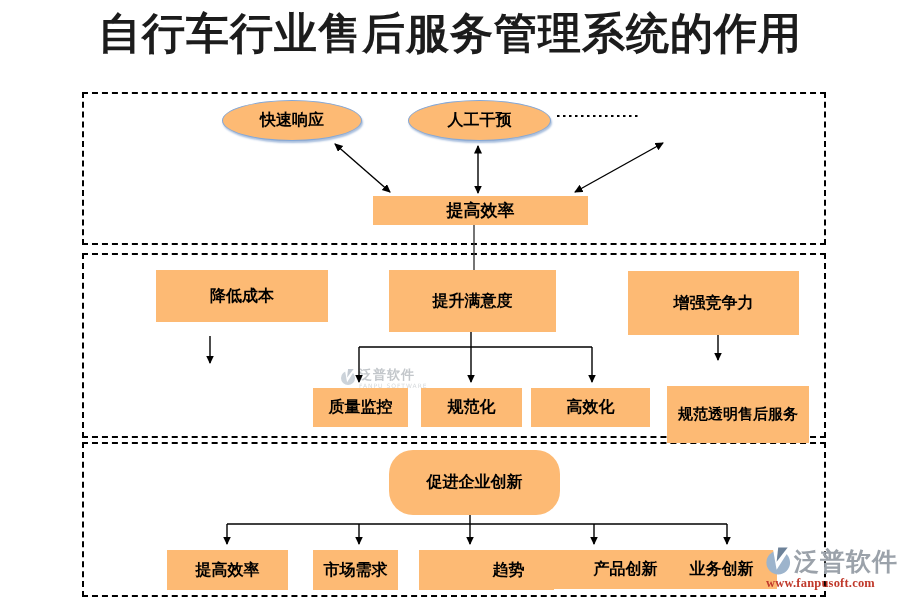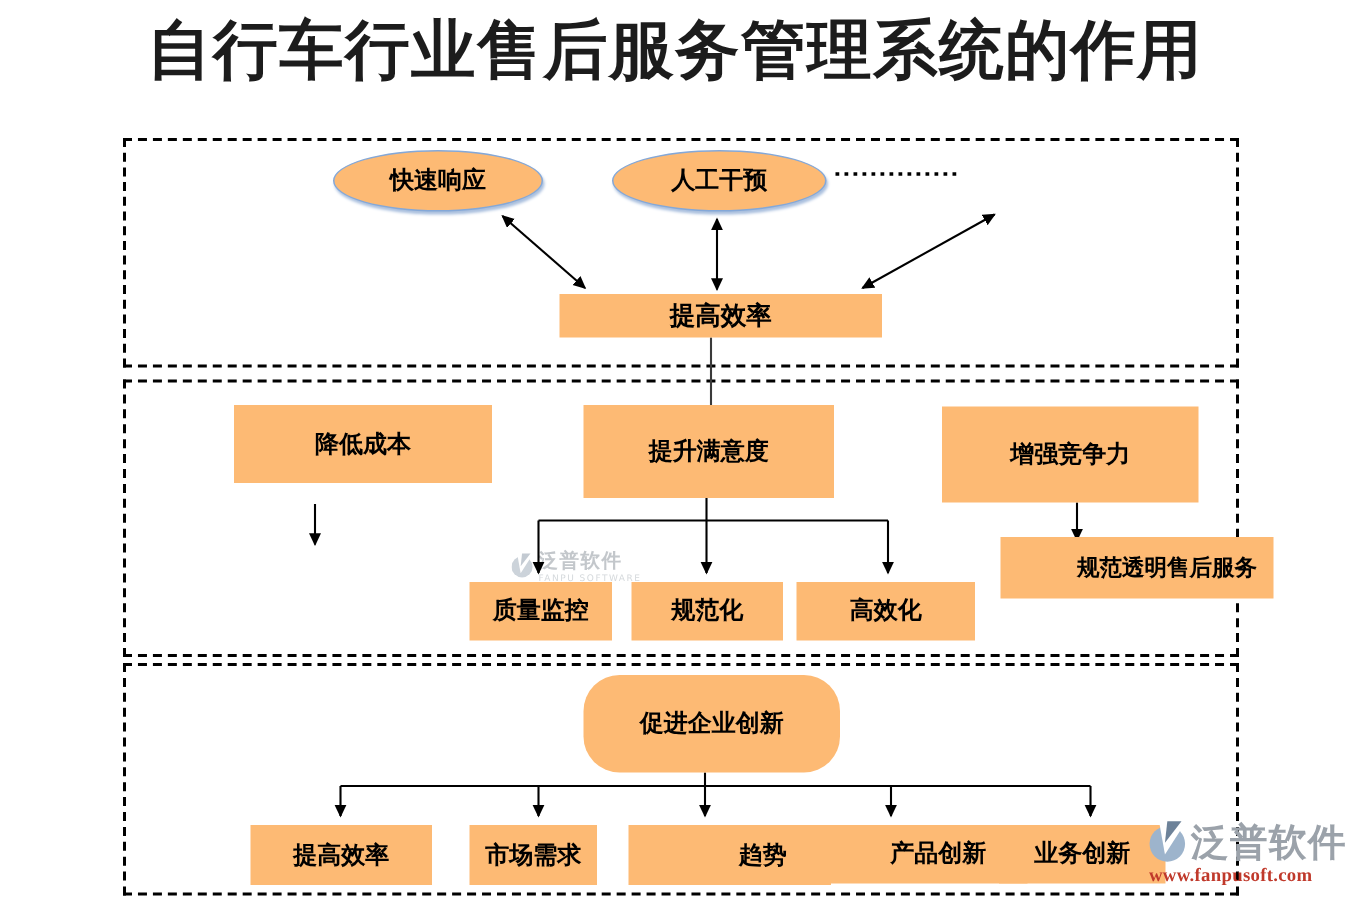--- a/index.html
+++ b/index.html
@@ -31,21 +31,21 @@
   #e2{left:408px;top:100px;width:141px;height:39px;}
   #e3{left:644px;top:99px;width:146px;height:39px;}
   #b-eff{left:373px;top:196px;width:215px;height:29px;font-size:17px;}
   #b-cost{left:131px;top:270px;width:172px;height:52px;margin-left:25px;}
   #b-sat{left:389px;top:270px;width:167px;height:62px;text-align:right;}
   #b-comp{left:628px;top:271px;width:171px;height:64px;}
   #b-avoid{left:131px;top:369px;width:169px;height:59px;}
   #b-qc{left:313px;top:388px;width:95px;height:39px;}
   #b-std{left:421px;top:388px;width:101px;height:39px;}
   #b-effic{left:531px;top:388px;width:119px;height:39px;}
-  #b-transparent{left:667px;top:358px;width:142px;height:41px;font-size:15px;padding-left:40px;}
+  #b-transparent{left:667px;top:386px;width:142px;height:57px;font-size:15px;}
   #b-innov{left:389px;top:450px;width:171px;height:65px;border-radius:24px;}
   #b-grasp{left:167px;top:550px;width:121px;height:40px;}
   #b-market{left:313px;top:550px;width:85px;height:40px;}
   #b-trend{left:419px;top:550px;width:91px;height:40px;padding-left:44px;}
   #b-product{left:531px;top:550px;width:119px;height:39px;padding-left:35px;}
   #b-business{left:666px;top:550px;width:111px;height:39px;}
   #connectors{position:absolute;left:0;top:0;z-index:2;}
   
   .wm-center{
     position:absolute;left:341px;top:368px;display:flex;align-items:flex-start;z-index:1;

